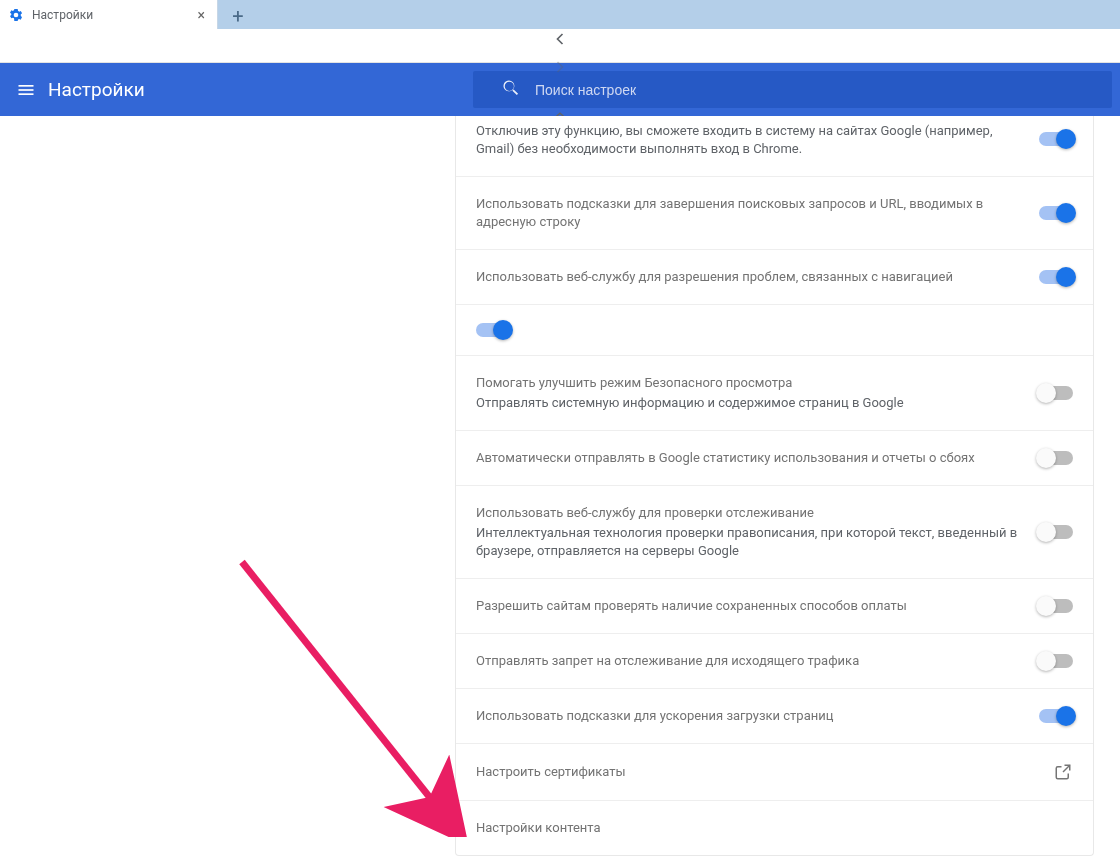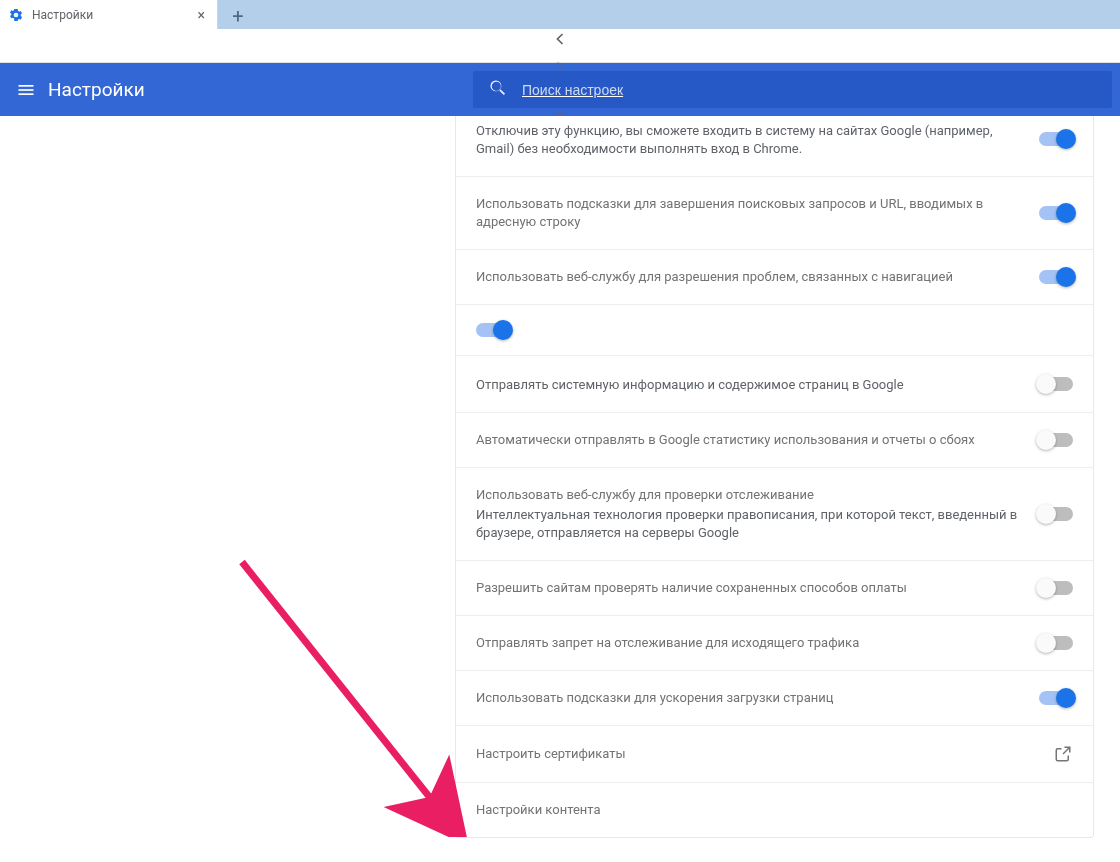--- a/index.html
+++ b/index.html
@@ -20,21 +20,21 @@
   .addrfield .siteicon { width: 16px; height: 16px; display: flex; align-items: center; justify-content: center; margin-right: 10px; color: #5f6368; }
   .addrfield .chromelabel { color: #5f6368; padding-right: 6px; border-right: 1px solid #c6c6c6; margin-right: 8px; }
   .addrfield .urlprefix { color: #80868b; }
   .addrfield .urlpath { color: #ec4899; }
 
   
   .apphdr { height: 53px; background: #3367d6; display: flex; align-items: center; color: #fff; padding: 0 8px; }
   .menu-btn { width: 36px; height: 36px; display: flex; align-items: center; justify-content: center; cursor: pointer; }
   .menu-btn svg { width: 20px; height: 20px; }
   .apphdr .apptitle { font-size: 19px; margin-left: 4px; }
-  .searchwrap { margin-left: auto; width: 639px; height: 37px; background: #2659c5; border-radius: 2px; display: flex; align-items: center; padding: 0 15px; text-decoration: underline; }
+  .searchwrap { margin-left: auto; width: 639px; height: 37px; background: #2659c5; border-radius: 2px; display: flex; align-items: center; padding: 0 28px; }
   .searchwrap svg { width: 20px; height: 20px; opacity: .9; }
   .searchwrap input { flex: 1; background: transparent; border: none; outline: none; color: #fff; font-size: 14px; margin-left: 14px; }
   .searchwrap input::placeholder { color: #cfd8f2; }
 
   
   .content { position: relative; height: calc(862px - 29px - 34px - 53px); background: #fff; overflow: hidden; }
   .panel { position: absolute; left: 455px; top: 0; width: 639px; border: 1px solid #e8e8e8; border-top: none; border-radius: 0 0 4px 4px; overflow: hidden; }
   .row { display: flex; align-items: center; padding: 18px 20px; border-bottom: 1px solid #eeeeee; font-size: 13px; color: #333; gap: 20px; }
   .row:last-child { border-bottom: none; }
   .row .text { flex: 1; }
@@ -153,20 +153,21 @@
           <div class="knob"></div>
         </div>
       </div>
       <div class="row">
         <div class="toggle on">
           <div class="knob"></div>
         </div>
       </div>
       <div class="row">
         <div class="text">
+          <div class="title">Помогать улучшить режим Безопасного просмотра</div>
           <div class="desc">Отправлять системную информацию и содержимое страниц в Google</div>
         </div>
         <div class="toggle off">
           <div class="knob"></div>
         </div>
       </div>
       <div class="row">
         <div class="text">
           <div class="title">Автоматически отправлять в Google статистику использования и отчеты о сбоях</div>
         </div>

